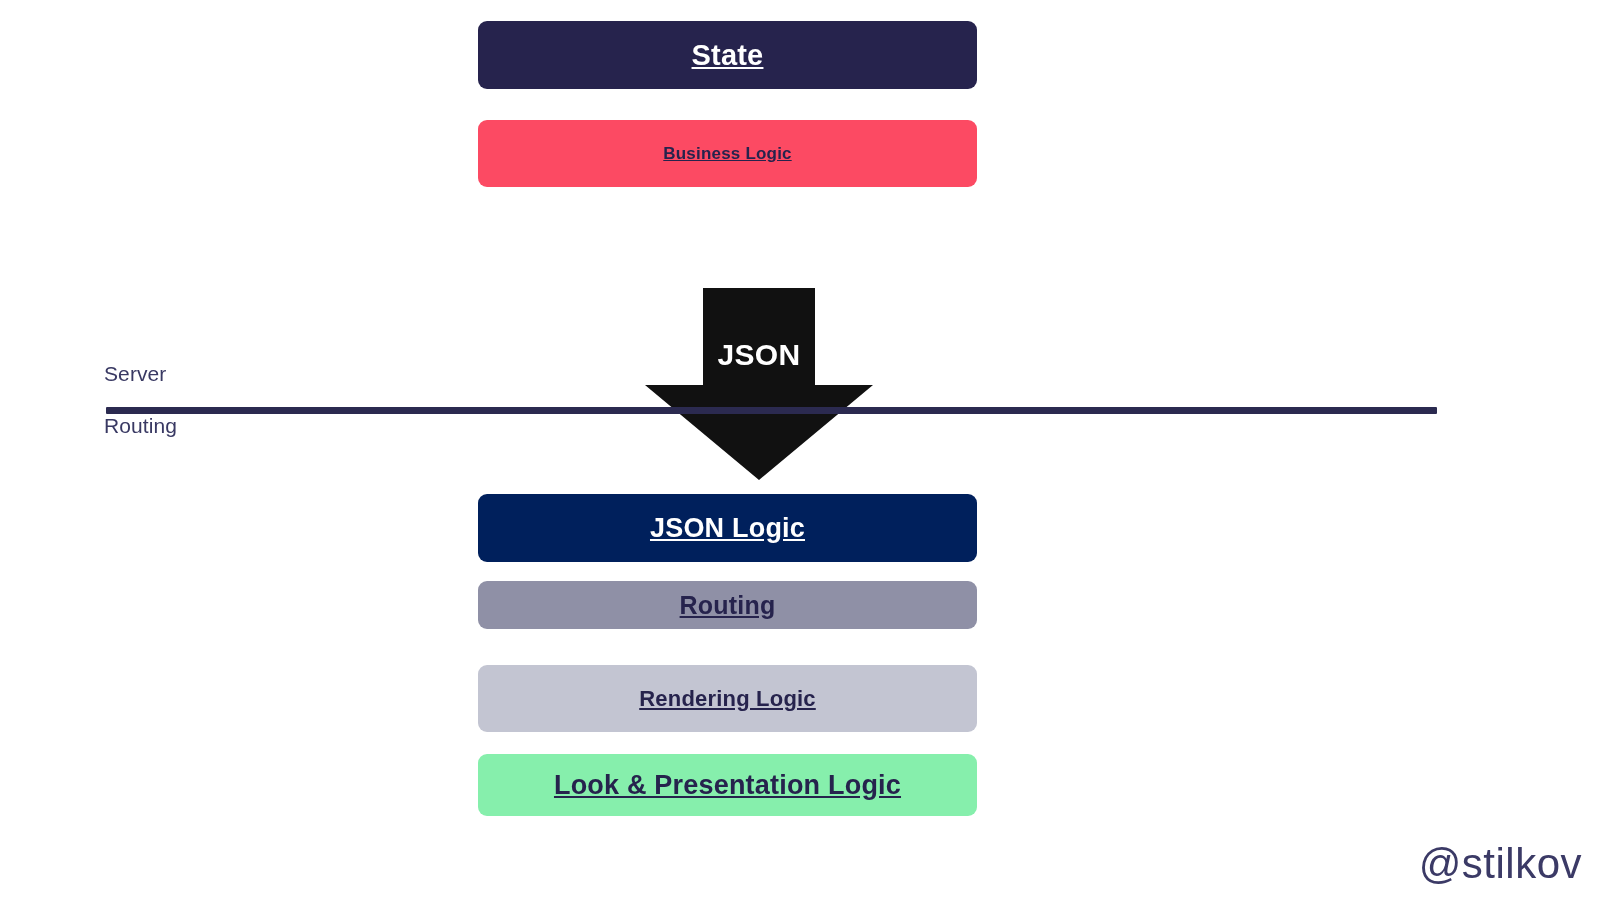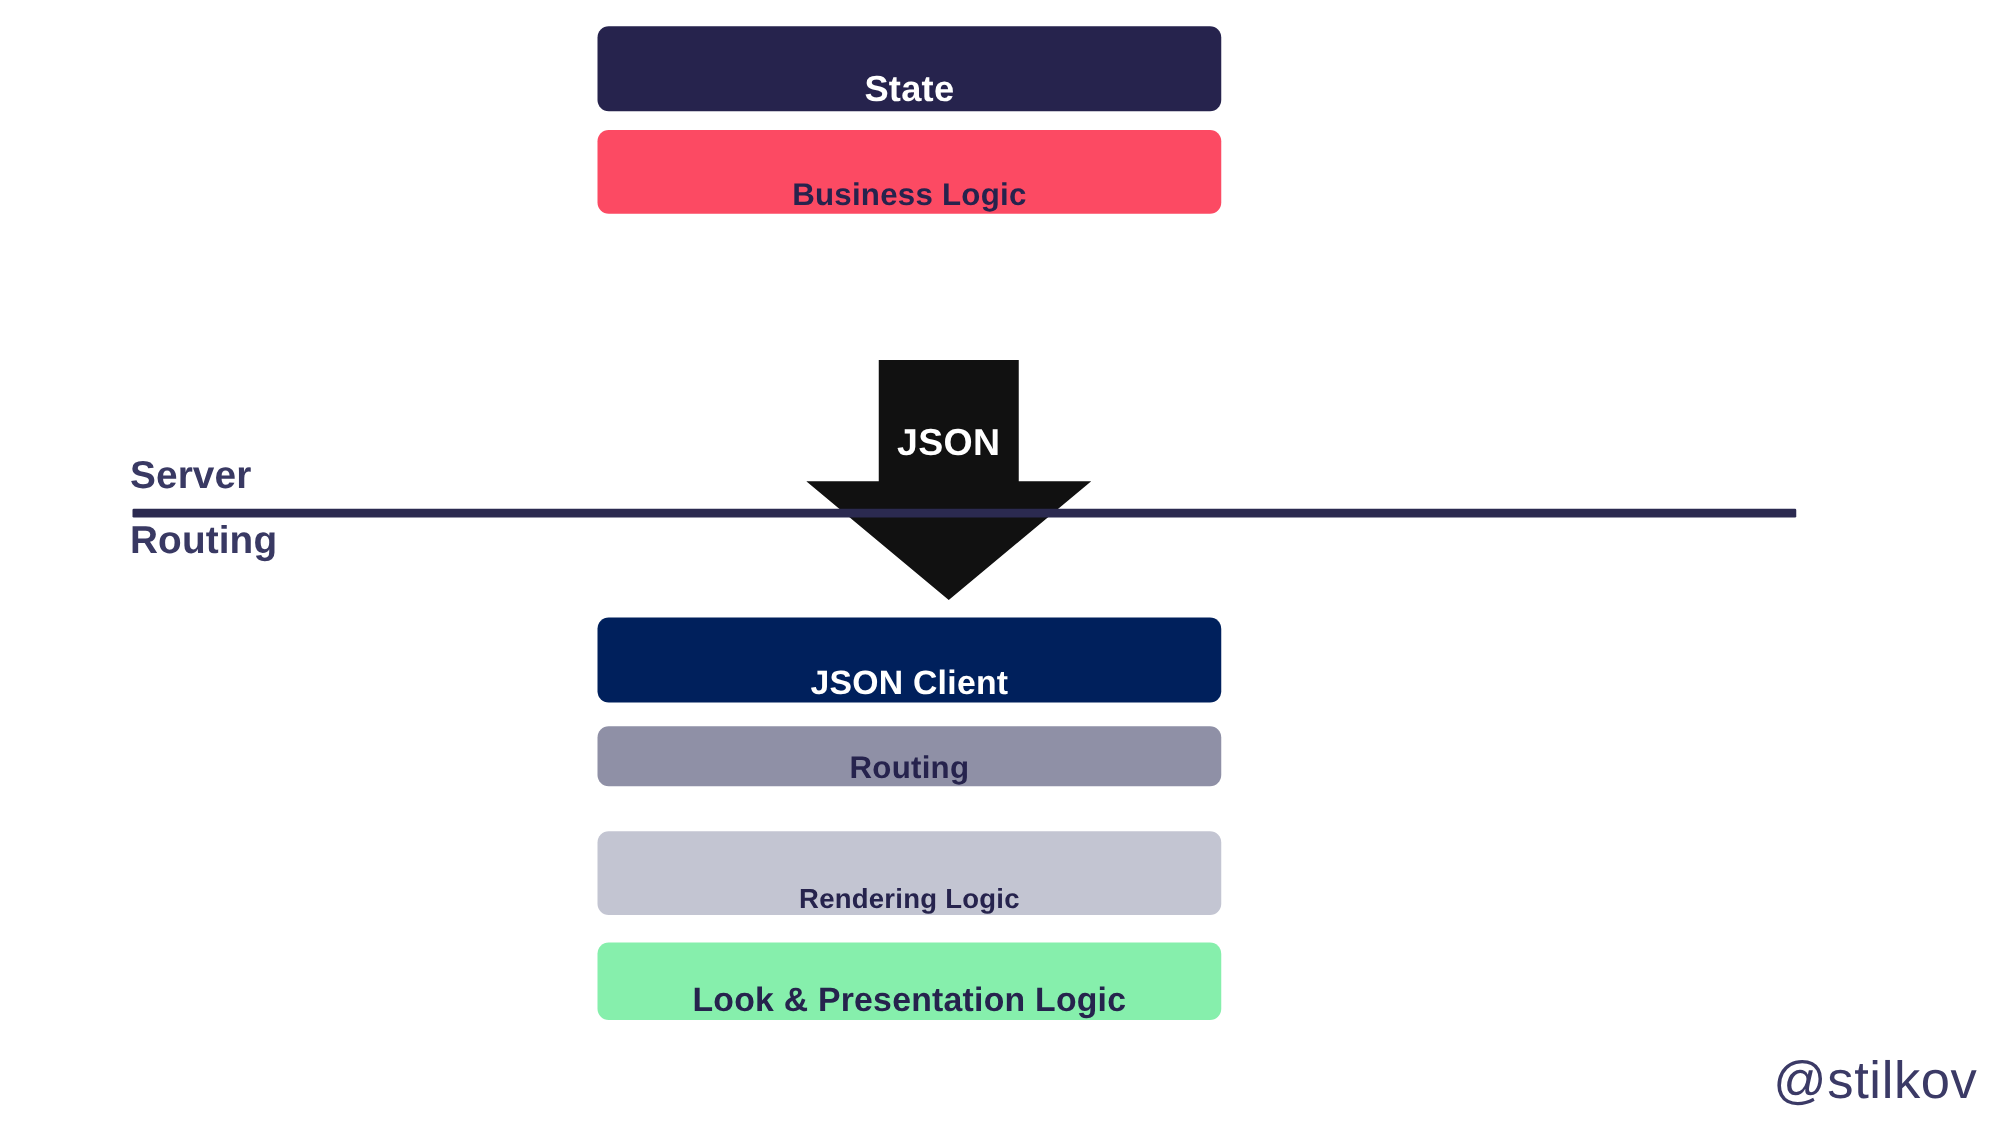--- a/index.html
+++ b/index.html
@@ -23,31 +23,32 @@
     height: 900px;
   }
 
   
   .layer-box {
     position: absolute;
     left: 478px;
     width: 499px;
     border-radius: 9px;
     display: flex;
-    align-items: flex-end;
+    align-items: center;
     justify-content: center;
     box-sizing: border-box;
     font-weight: 700;
     letter-spacing: 0.2px;
     text-align: center;
     user-select: none;
+    text-decoration: underline;
   }
 
   .box-state        { top: 21px;  height: 68px; background: #26234d; color: #ffffff; font-size: 29px; }
-  .box-business     { top: 104px; height: 67px; background: #fc4a63; color: #26234d; font-size: 25px; }
+  .box-business     { top: 120px; height: 67px; background: #fc4a63; color: #26234d; font-size: 17px; }
   .box-jsonapi      { top: 201px; height: 67px; background: #00205c; color: #ffffff; font-size: 27px; }
   .box-jsonclient   { top: 494px; height: 68px; background: #00205c; color: #ffffff; font-size: 27px; }
   .box-routing      { top: 581px; height: 48px; background: #8f90a6; color: #26234d; font-size: 25px; }
   .box-rendering    { top: 665px; height: 67px; background: #c3c5d2; color: #26234d; font-size: 22px; }
   .box-look         { top: 754px; height: 62px; background: #86efac; color: #26234d; font-size: 27px; }
 
   
   .divider-line {
     position: absolute;
     left: 106px;
@@ -55,22 +56,22 @@
     width: 1331px;
     height: 7px;
     background: #2b2a50;
     border-radius: 1px;
   }
 
   .side-label {
     position: absolute;
     left: 104px;
     color: #393963;
-    font-size: 31px;
-    font-weight: 700;
+    font-size: 21px;
+    font-weight: 400;
     letter-spacing: 0.1px;
     user-select: none;
   }
   .label-server { top: 362px; }
   .label-client { top: 414px; }
 
   
   .arrow-wrap {
     position: absolute;
     left: 645px;
@@ -127,21 +128,21 @@
   </div>
   <div class="arrow-label">JSON</div>
 
   <div class="side-label label-server">Server</div>
 
   <div class="divider-line"></div>
 
   <div class="side-label label-client">Routing</div>
 
   <div class="layer-box box-jsonclient">
-    <span>JSON Client</span>
+    <span>JSON Logic</span>
   </div>
 
   <div class="layer-box box-routing">
     <span>Routing</span>
   </div>
 
   <div class="layer-box box-rendering">
     <span>Rendering Logic</span>
   </div>
 

